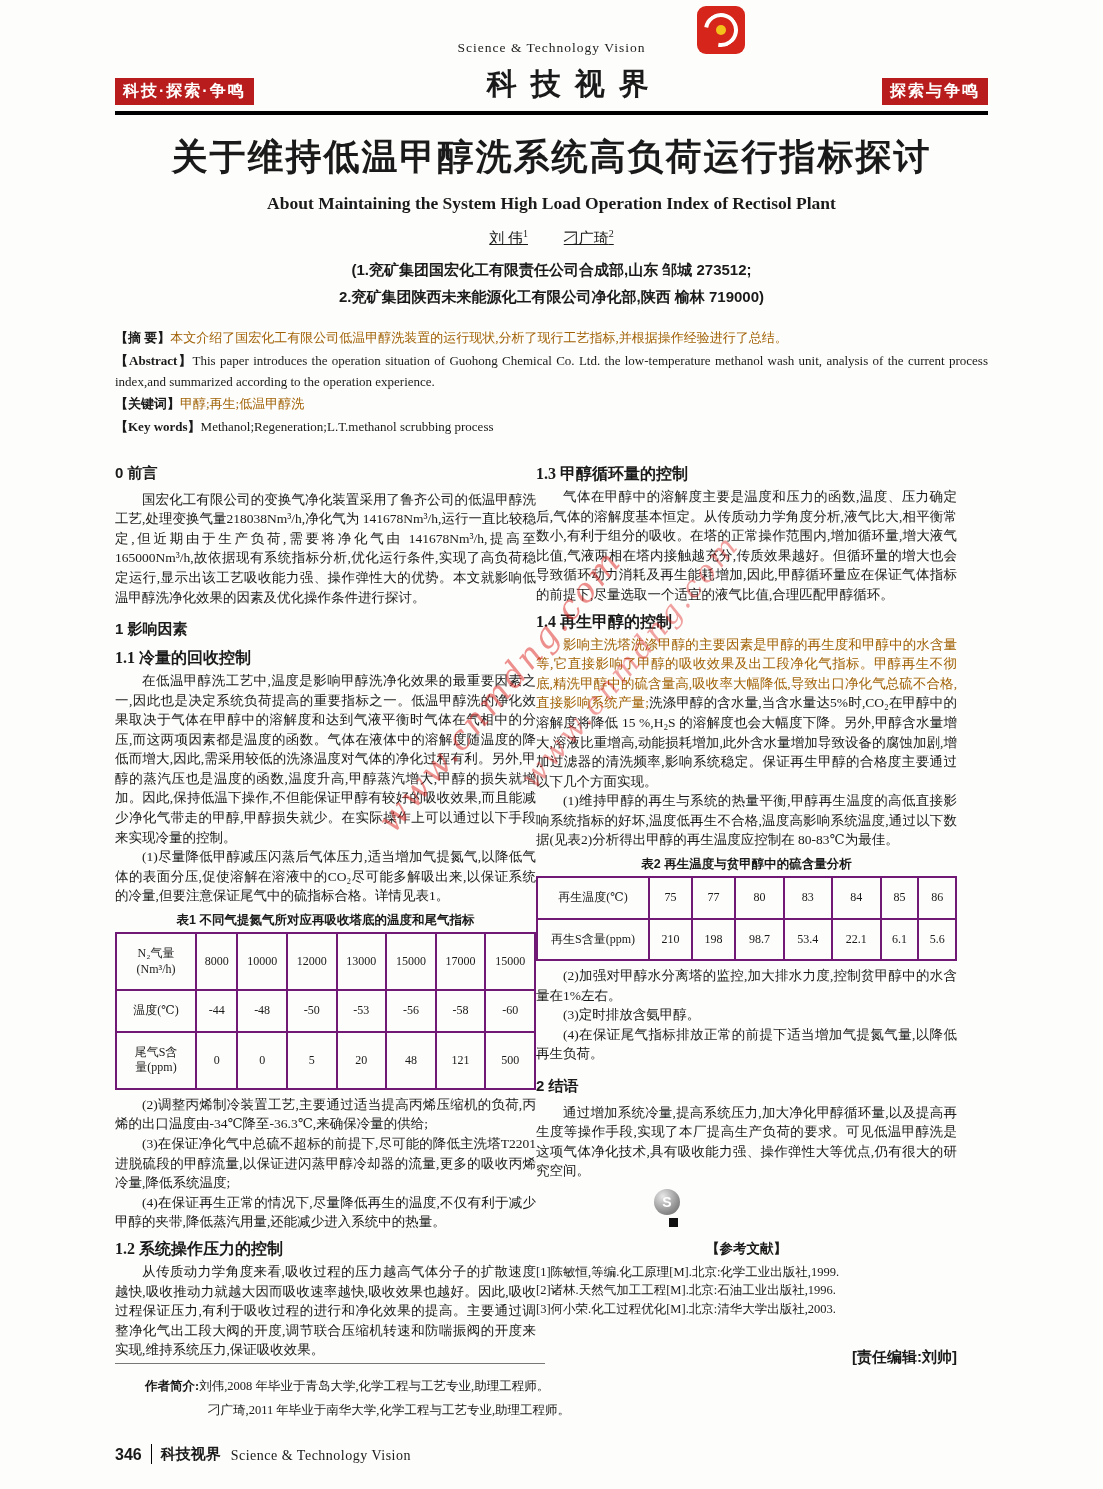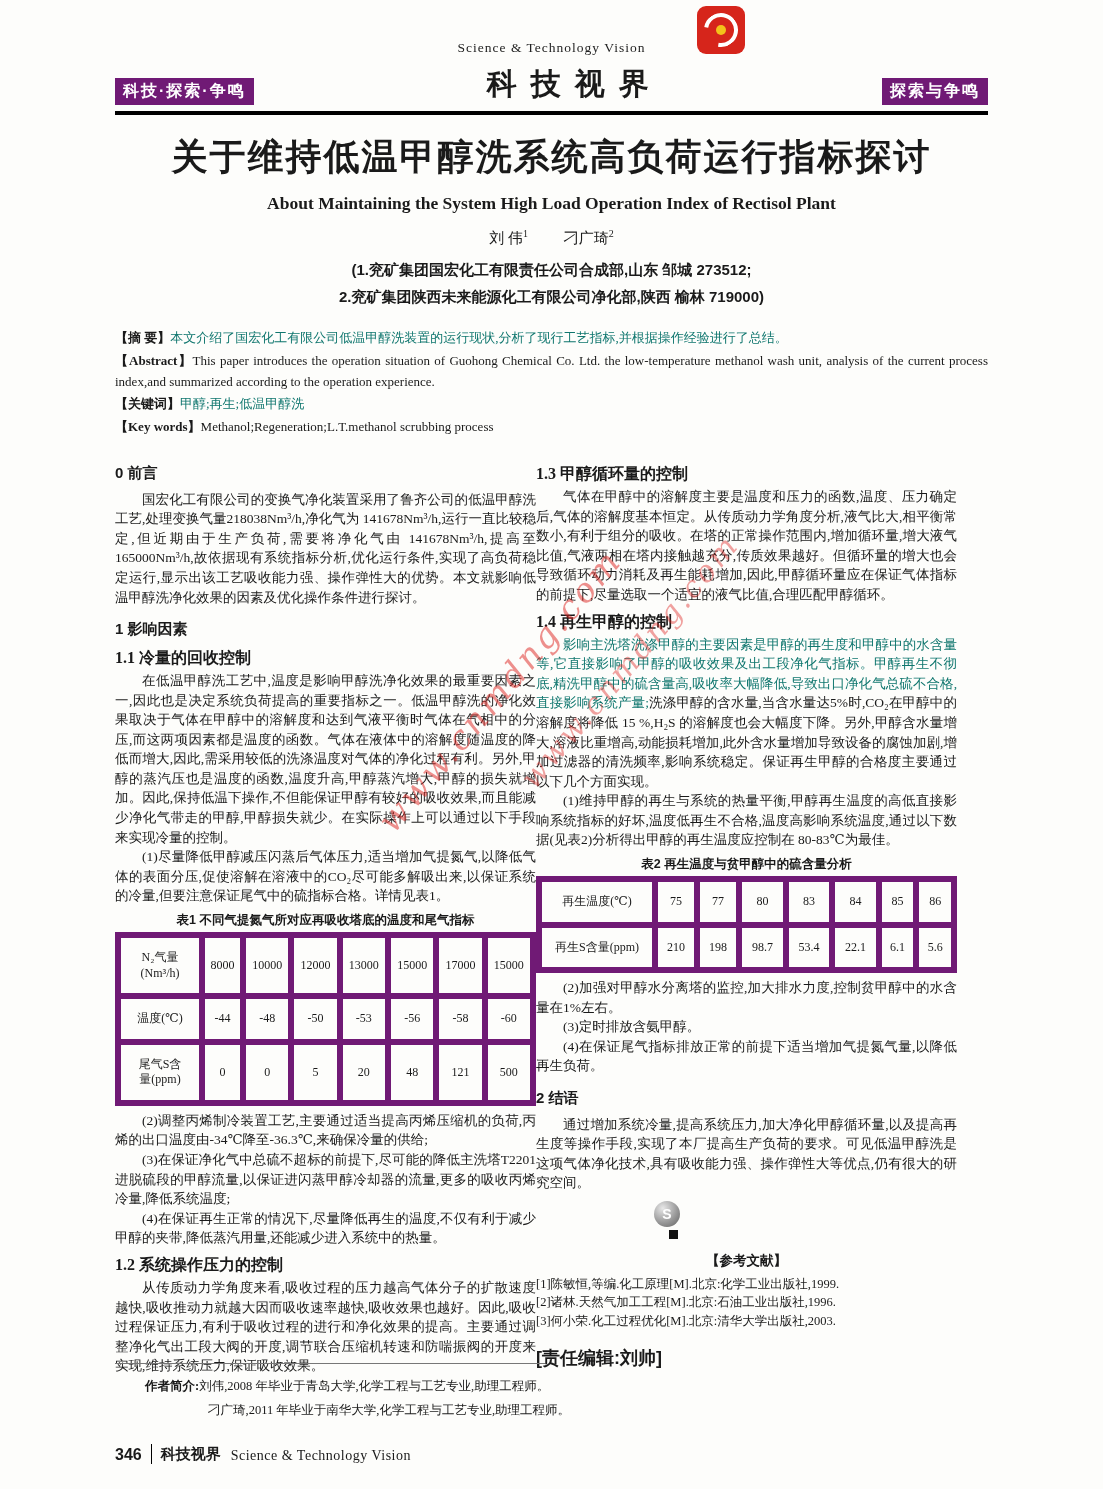--- a/index.html
+++ b/index.html
@@ -7,21 +7,21 @@
     position:relative; width:1103px; height:1489px; margin:0 auto;
     background:#fdfdfb; overflow:hidden; color:#1a1a1a;
     font-family:"Liberation Serif","DejaVu Serif",serif;
   }
   .content { position:absolute; left:115px; top:40px; width:873px; }
 
   
   .j-en-top { text-align:center; font-size:13.5px; letter-spacing:1px; color:#222; }
   .head-row { display:flex; justify-content:space-between; align-items:flex-end; margin-top:8px; }
   .badge {
-    background:#701a75; color:#fff; font-family:"Liberation Sans","DejaVu Sans",sans-serif;
+    background:#b91c1c; color:#fff; font-family:"Liberation Sans","DejaVu Sans",sans-serif;
     font-weight:bold; font-size:16px; padding:3px 8px; letter-spacing:2px;
   }
   .j-cn {
     font-family:"Liberation Sans","DejaVu Sans",sans-serif; font-weight:bold;
     font-size:30px; letter-spacing:14px; text-indent:14px;
   }
   .head-rule { border-bottom:4px solid #000; margin-top:6px; }
 
   .logo { position:absolute; left:697px; top:6px; width:48px; height:48px;
     background:#d6251b; border-radius:9px; }
@@ -31,65 +31,65 @@
   .logo::after { content:""; position:absolute; left:19px; top:19px; width:10px; height:10px;
     background:#f3c21a; border-radius:50%; }
 
   
   .title-cn {
     margin:18px 0 0 0; text-align:center; font-size:36px; letter-spacing:2px;
     font-family:"Liberation Sans","DejaVu Sans",sans-serif; font-weight:bold;
   }
   .title-en { margin-top:11px; text-align:center; font-size:17.5px; font-weight:bold; }
   .authors { margin-top:14px; text-align:center; font-size:15px; }
-  .author { margin:0 16px; }
+  .author { margin:0 16px;text-decoration:underline; }
   .author sup { font-size:10px; }
   .affil {
     margin-top:8px; text-align:center; font-size:15px; font-weight:bold; line-height:1.8;
     font-family:"Liberation Sans","DejaVu Sans",sans-serif;
   }
 
   
   .abstract { margin-top:18px; font-size:13px; line-height:1.6; text-align:justify; }
   .abstract p { margin:0 0 2px 0; }
   .abs-label { font-weight:bold; }
-  .red { color:#0f766e;margin-top:44px; }
+  .red { color:#a16207;margin-top:44px; }
 
   
   .cols { display:flex; margin-top:24px; }
   .col { width:421px; font-size:13.5px; line-height:1.45; text-align:justify; }
   .col p { margin:0; text-indent:2em; }
   .h-sec {
     font-family:"Liberation Sans","DejaVu Sans",sans-serif; font-weight:bold;
     font-size:15px; margin:11px 0 6px 0;
   }
   .h-sub { font-weight:bold; font-size:16px; margin:5px 0 2px 0; }
   .first { margin-top:0; }
 
   
   .tbl-cap {
     font-family:"Liberation Sans","DejaVu Sans",sans-serif; font-weight:bold;
     font-size:12.5px; text-align:center; margin:5px 0 3px 0;
   }
   table.tbl { width:100%; border-collapse:collapse; font-size:12px; line-height:1.3; margin:0 0 5px 0; }
   table.tbl th, table.tbl td {
-    border:6px solid #701a75; text-align:center; vertical-align:middle;
+    border:2px solid #701a75; text-align:center; vertical-align:middle;
     padding:12px 2px; font-weight:normal;
   }
   table.tbl th { white-space:pre-line; width:74px; }
   table.tbl2 th { width:106px; white-space:nowrap; }
 
   
   .ref-head {
     text-align:center; font-weight:bold; font-size:13.5px; margin:8px 0 4px 0;
     font-family:"Liberation Sans","DejaVu Sans",sans-serif;
   }
   .ref-item { font-size:12.5px; line-height:1.5; }
   .editor-line {
-    font-weight:bold; font-size:18px; margin-top:14px;
+    text-align:right; font-weight:bold; font-size:15px; margin-top:27px;
     font-family:"Liberation Sans","DejaVu Sans",sans-serif;
   }
   .end-marker { margin:8px 0 4px 118px; height:42px; }
   .ball {
     width:26px; height:26px; border-radius:50%; color:#fff; text-align:center;
     line-height:26px; font-weight:bold; font-size:14px;
     font-family:"Liberation Sans","DejaVu Sans",sans-serif;
     background:radial-gradient(circle at 34% 28%, #e8e8e8 0%, #9a9a9a 55%, #5f5f5f 100%);
   }
   .sq { width:9px; height:9px; background:#111; margin:3px 0 0 15px; }

